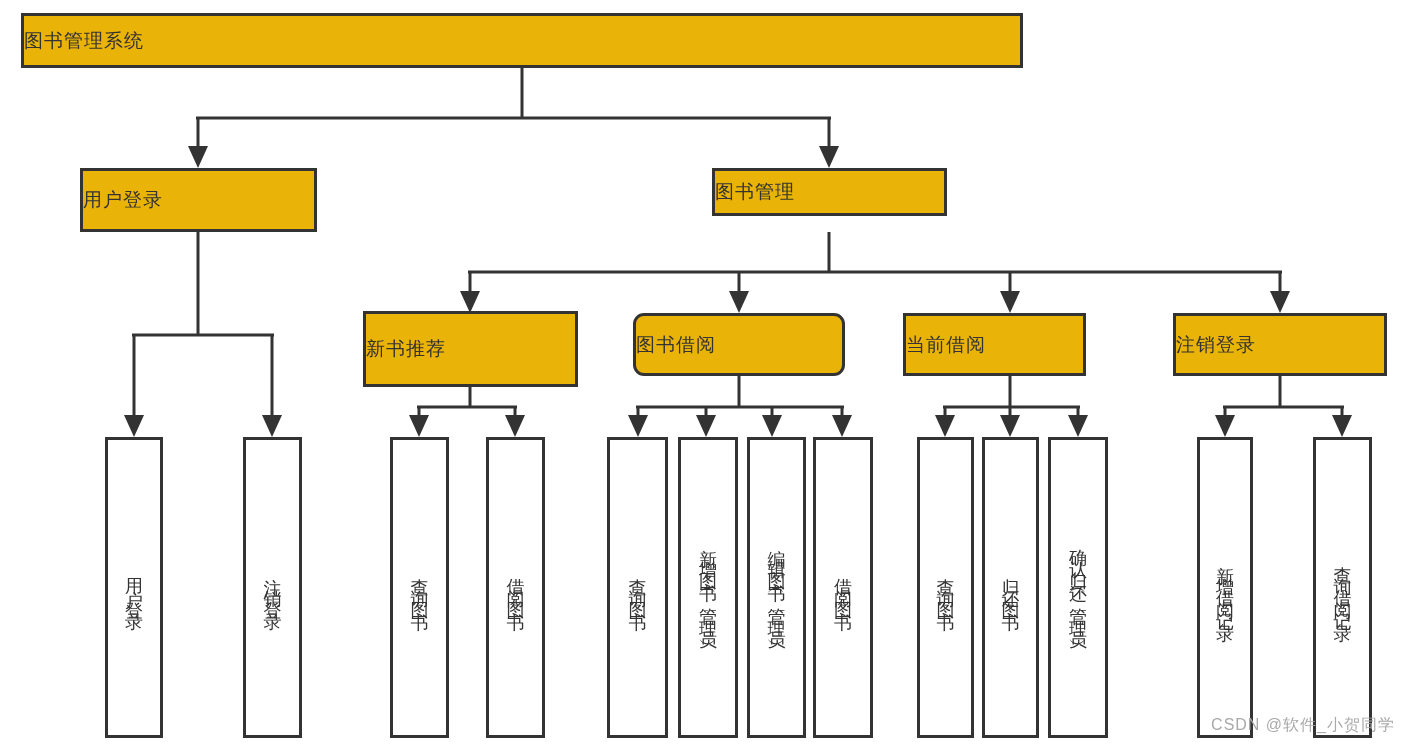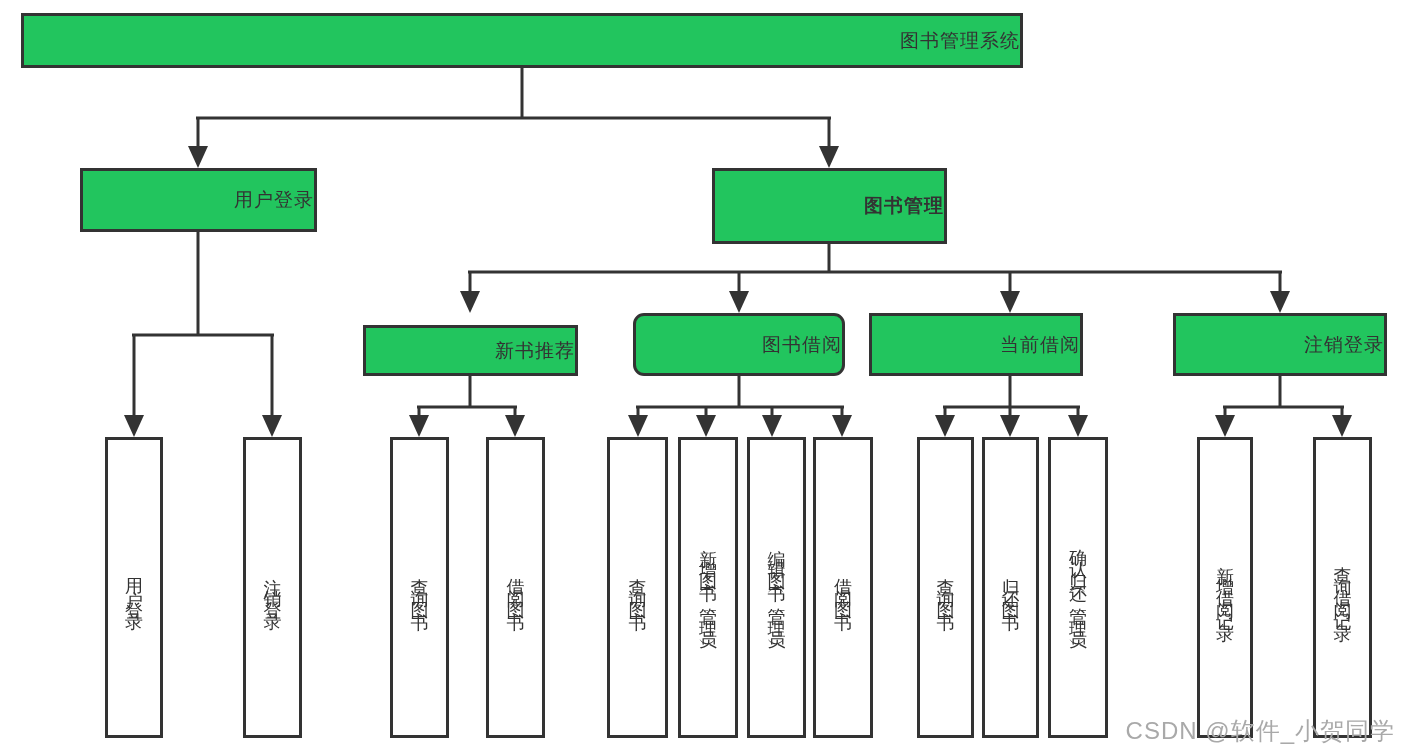--- a/index.html
+++ b/index.html
@@ -12,24 +12,24 @@
     width: 1405px;
     height: 747px;
     background: #ffffff;
     overflow: hidden;
     font-family: "Liberation Sans", "DejaVu Sans", sans-serif;
   }
   .hbox {
     position: absolute;
     box-sizing: border-box;
     border: 3px solid #333333;
-    background: #22c55e;
+    background: #eab308;
     display: flex;
     align-items: center;
-    justify-content: flex-end;
+    justify-content: flex-start;
     font-size: 19px;
     letter-spacing: 1px;
     color: #333333;
     z-index: 2;
   }
   .vbox {
     position: absolute;
     box-sizing: border-box;
     border: 3px solid #333333;
     background: #ffffff;
@@ -60,21 +60,21 @@
     stroke-width: 3;
   }
   #connectors polygon {
     fill: #333333;
     stroke: none;
   }
   .watermark {
     position: absolute;
     top: 715px;
     right: 10px;
-    font-size: 24px;
+    font-size: 16px;
     color: #a9a9a9;
     letter-spacing: 1px;
     z-index: 3;
     white-space: nowrap;
   }
 </style>
 </head>
 <body>
 
 <div id="canvas">
@@ -141,31 +141,31 @@
     <polygon points="1332,415 1352,415 1342,437"></polygon>
   </svg>
 
   <div class="hbox" style="left:21px; top:13px; width:1002px; height:55px;">
     <span>图书管理系统</span>
   </div>
 
   <div class="hbox" style="left:80px; top:168px; width:237px; height:64px;">
     <span>用户登录</span>
   </div>
-  <div class="hbox" style="left:712px; top:168px; width:235px; height:76px;font-weight:bold;">
+  <div class="hbox" style="left:712px; top:168px; width:235px; height:48px;">
     <span>图书管理</span>
   </div>
 
-  <div class="hbox" style="left:363px; top:325px; width:215px; height:51px;">
+  <div class="hbox" style="left:363px; top:311px; width:215px; height:76px;">
     <span>新书推荐</span>
   </div>
   <div class="hbox" style="left:633px; top:313px; width:212px; height:63px;border-radius:11px;">
     <span>图书借阅</span>
   </div>
-  <div class="hbox" style="left:869px; top:313px; width:214px; height:63px;">
+  <div class="hbox" style="left:903px; top:313px; width:183px; height:63px;">
     <span>当前借阅</span>
   </div>
   <div class="hbox" style="left:1173px; top:313px; width:214px; height:63px;">
     <span>注销登录</span>
   </div>
 
   <div class="vbox" style="left:105px; width:58px;">
     <span class="vtext">用户登录</span>
   </div>
   <div class="vbox" style="left:243px; width:59px;">

